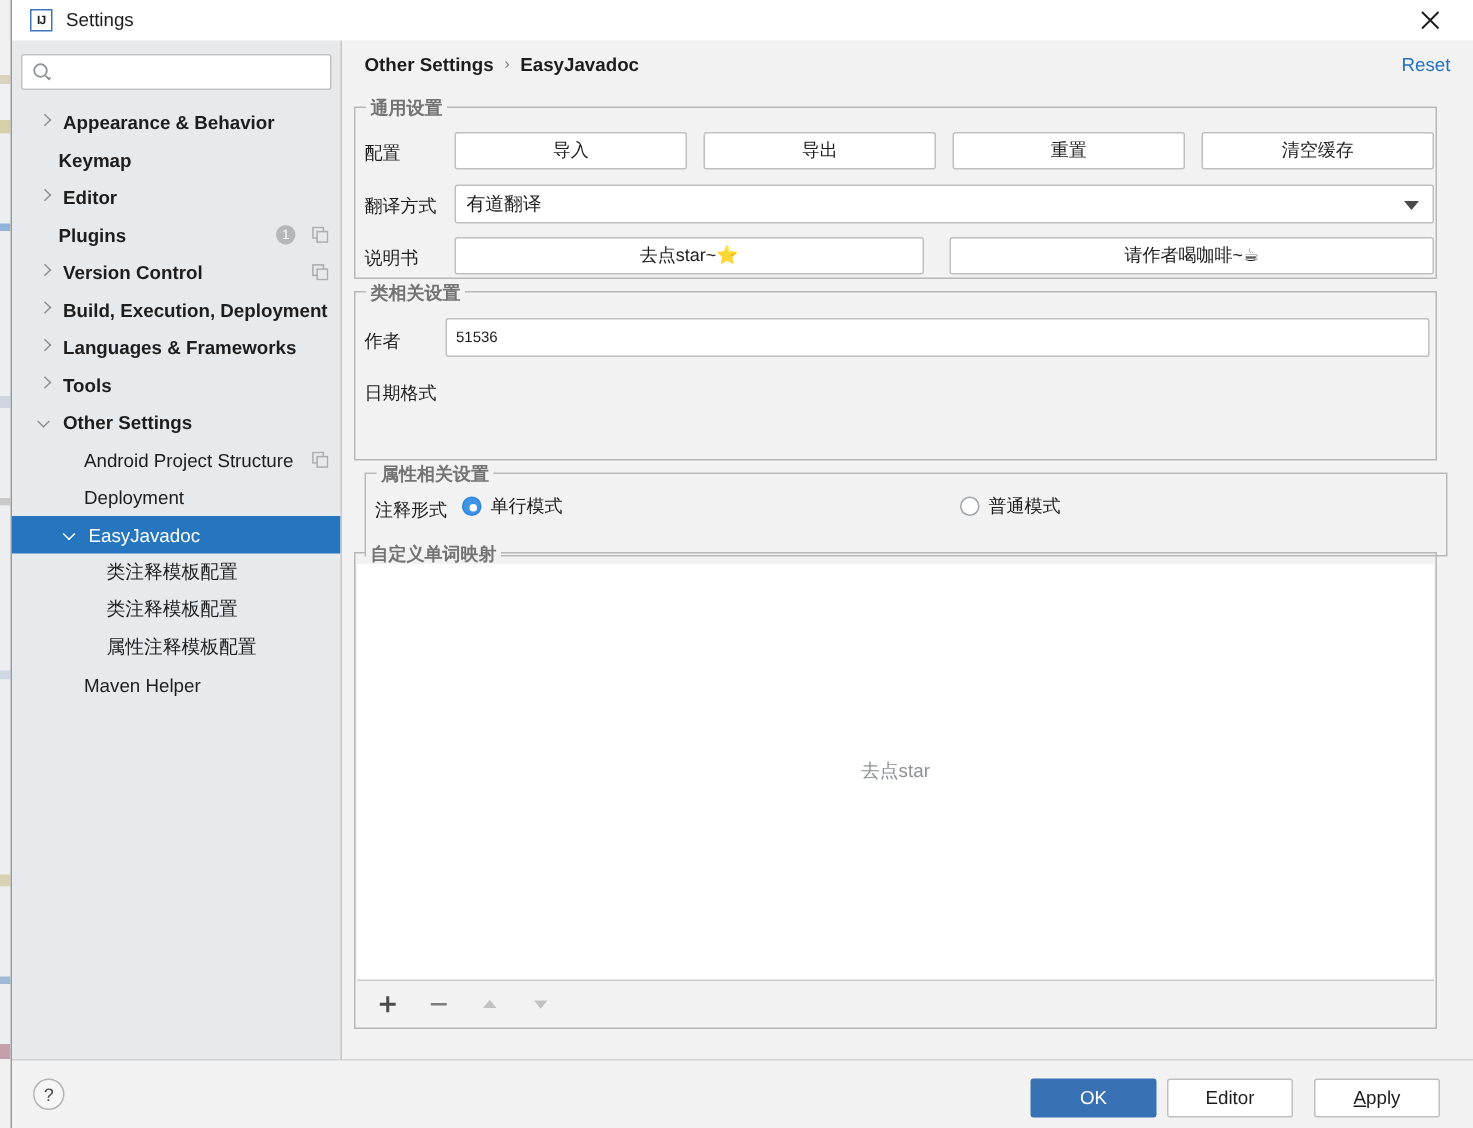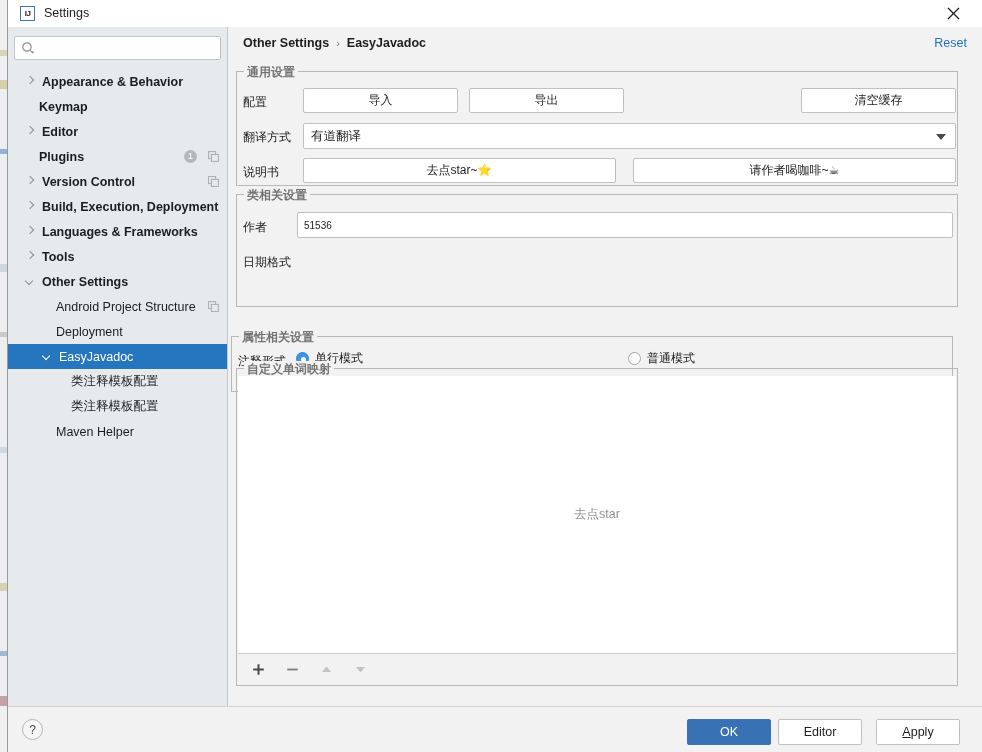--- a/index.html
+++ b/index.html
@@ -433,20 +433,24 @@
         </div>
         <div class="tree-row">
           <span style="display: inline-block; flex: 0 0 auto; width: 63px;"></span>
           <span class="tree-label">类注释模板配置</span>
         </div>
         <div class="tree-row">
           <span style="display: inline-block; flex: 0 0 auto; width: 63px;"></span>
           <span class="tree-label">类注释模板配置</span>
         </div>
         <div class="tree-row">
+          <span style="display: inline-block; flex: 0 0 auto; width: 63px;"></span>
+          <span class="tree-label">属性注释模板配置</span>
+        </div>
+        <div class="tree-row">
           <span style="display: inline-block; flex: 0 0 auto; width: 48px;"></span>
           <span class="tree-label">Maven Helper</span>
         </div>
       </div>
   </div>
 
   <div id="content">
 
     <div id="breadcrumb">
       <span>Other Settings</span>
@@ -454,20 +458,21 @@
       <span>EasyJavadoc</span>
     </div>
     <div id="reset-link">Reset</div>
 
     <div class="group" style="left:7px; top:44px; width:722px; height:115px;">
       <div class="group-title">通用设置</div>
 
       <div class="field-label" style="left:6px; top:22px;">配置</div>
       <button class="btn" style="left:66px; top:16px; width:155px; height:25px;">导入</button>
       <button class="btn" style="left:232px; top:16px; width:155px; height:25px;">导出</button>
+      <button class="btn" style="left:398px; top:16px; width:155px; height:25px;">重置</button>
       <button class="btn" style="left:564px; top:16px; width:155px; height:25px;">清空缓存</button>
 
       <div class="field-label" style="left:6px; top:57px;">翻译方式</div>
       <div class="combo" style="left:66px; top:51px; width:653px; height:26px;">
         <span class="combo-value">有道翻译</span>
         <span class="combo-arrow"></span>
       </div>
 
       <div class="field-label" style="left:6px; top:92px;">说明书</div>
       <button class="btn" style="left:66px; top:86px; width:313px; height:25px;">去点star~⭐</button>
@@ -476,21 +481,21 @@
 
     <div class="group" style="left:7px; top:167px; width:722px; height:113px;">
       <div class="group-title">类相关设置</div>
 
       <div class="field-label" style="left:6px; top:24px;">作者</div>
       <input class="text-input" type="text" style="left: 60px; top: 17px; width: 656px; height: 26px;" value="51536">
 
       <div class="field-label" style="left:6px; top:59px;">日期格式</div>
     </div>
 
-    <div class="group" style="left:2px; top:288px; width:722px; height:56px;margin-top:21px;">
+    <div class="group" style="left:14px; top:288px; width:722px; height:56px;">
       <div class="group-title">属性相关设置</div>
 
       <div class="field-label" style="left:6px; top:16px;">注释形式</div>
       <div class="radio-wrap" style="left:64px; top:13px;">
         <span class="radio checked"></span>
         <span class="radio-label">单行模式</span>
       </div>
       <div class="radio-wrap" style="left:396px; top:13px;">
         <span class="radio"></span>
         <span class="radio-label">普通模式</span>

